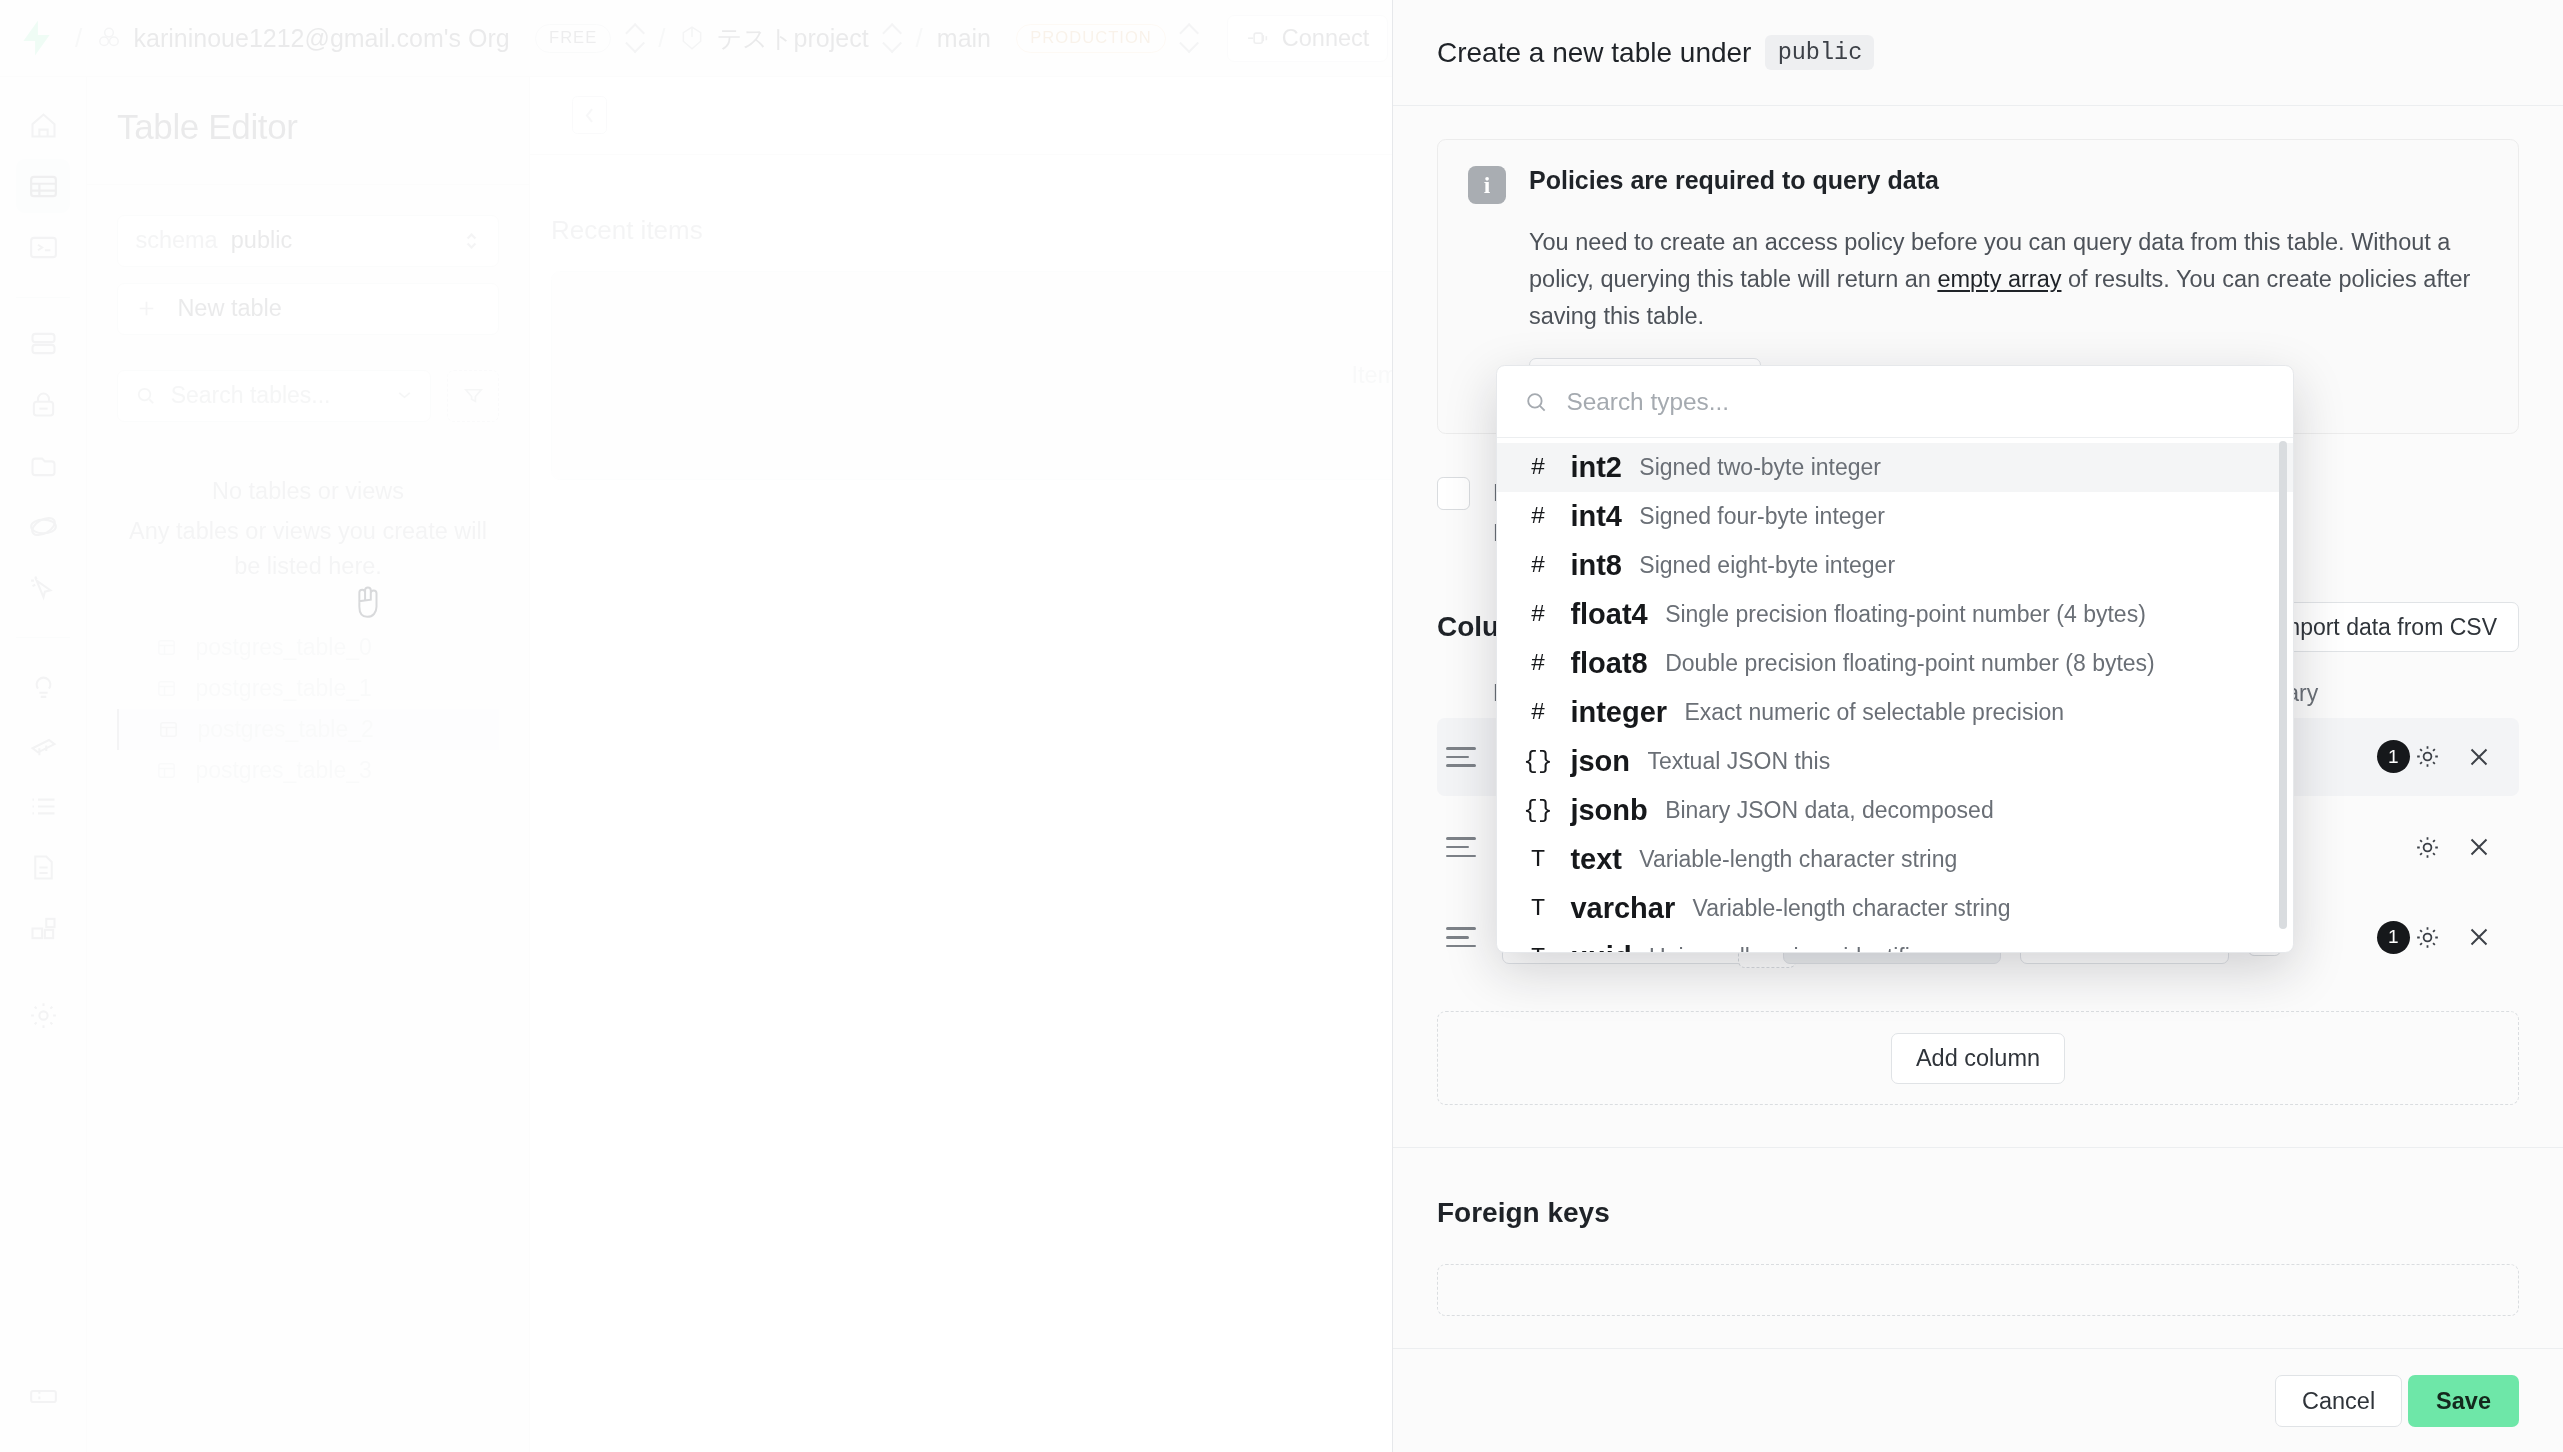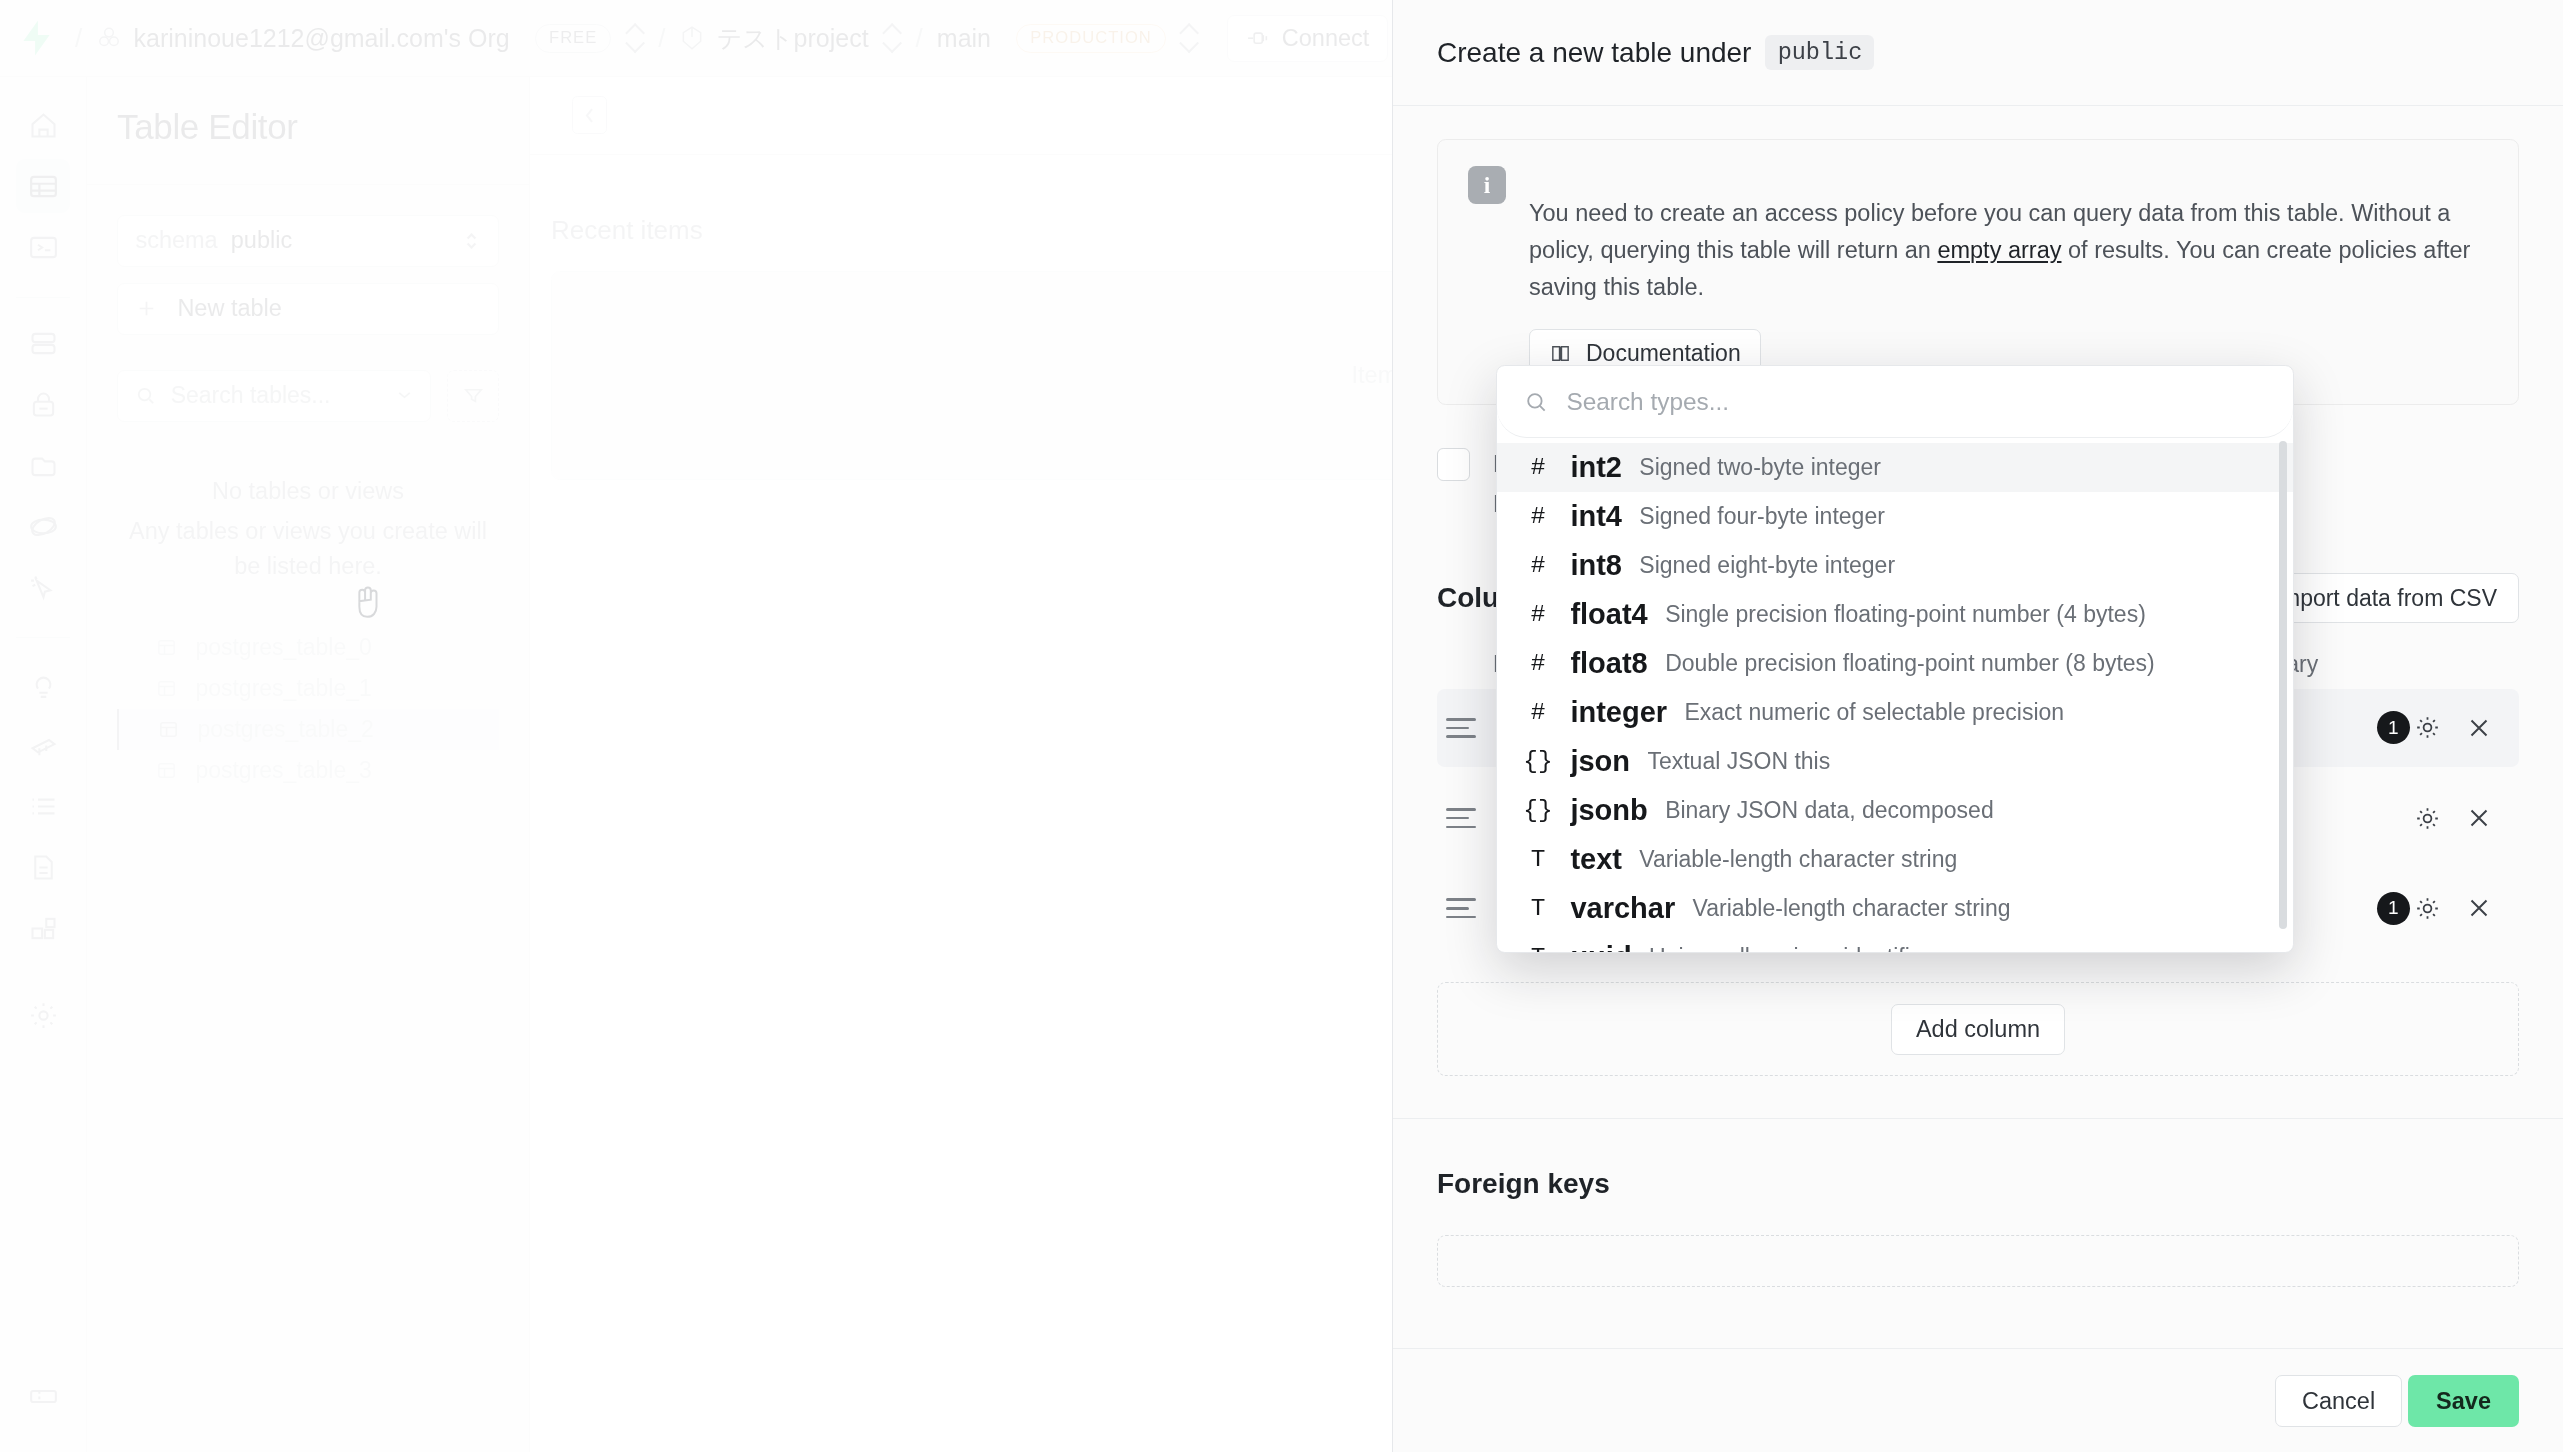--- a/index.html
+++ b/index.html
@@ -235,21 +235,21 @@
     padding:12.2px 28px; font-size:23.5px; color:#14281d; font-weight:bold;
   }
   .type-pop-full{
     position:absolute; left:1496px; top:365px; width:798px; height:588px;
     background:#fff; border:0.9px solid #e6e8eb; border-radius:8.7px;
     box-shadow:0 17.4px 52px rgba(20,24,31,.18);
     z-index:50; display:flex; flex-direction:column; overflow:hidden;
   }
   .tp-search{
     height:72px; flex:0 0 auto; display:flex; align-items:center; gap:17.4px;
-    padding:0 26px; border-bottom:0.9px solid #eceef0; font-size:24.4px; color:#a5aab0;border-radius:30px;
+    padding:0 26px; border-bottom:0.9px solid #eceef0; font-size:24.4px; color:#a5aab0;
   }
   .tp-list{ flex:1 1 auto; overflow:hidden; padding:5.2px 0 0; position:relative;}
   .tp-item{
     height:49px; display:flex; align-items:center; gap:17.4px; padding:0 26px;
     font-size:23px; color:#6a6f76;
   }
   .tp-item.hl{ background:#f4f5f6; }
   .tp-glyph{ width:30px; text-align:center; color:#16181b; font-size:24.4px;
     font-family:"Liberation Mono", monospace;}
   .tp-name{ color:#16181b; font-weight:bold; font-size:29px;}
@@ -512,20 +512,21 @@
         <span class="code-chip">public</span>
       </div>
     </div>
 
     <div class="modal-body">
 
       <div class="section">
         <div class="alert">
           <div class="alert-ico">i</div>
           <div>
+            <div class="alert-title">Policies are required to query data</div>
             <div class="alert-text"><span>You need to create an access policy before you can query data from this table. Without a policy, querying this table will return an </span><u>empty array</u><span> of results. You can create policies after saving this table.</span></div>
             <div class="doc-btn">
               <svg width="23" height="23" viewBox="0 0 24 24" fill="none" stroke="#4d5259" stroke-width="1.5">
                   <path d="M4 5h7v14H4z"></path>
                   <path d="M13 5h7v14h-7z"></path>
                   <path d="M12 5v14"></path>
                 </svg>
               <span>Documentation</span>
             </div>
           </div>

